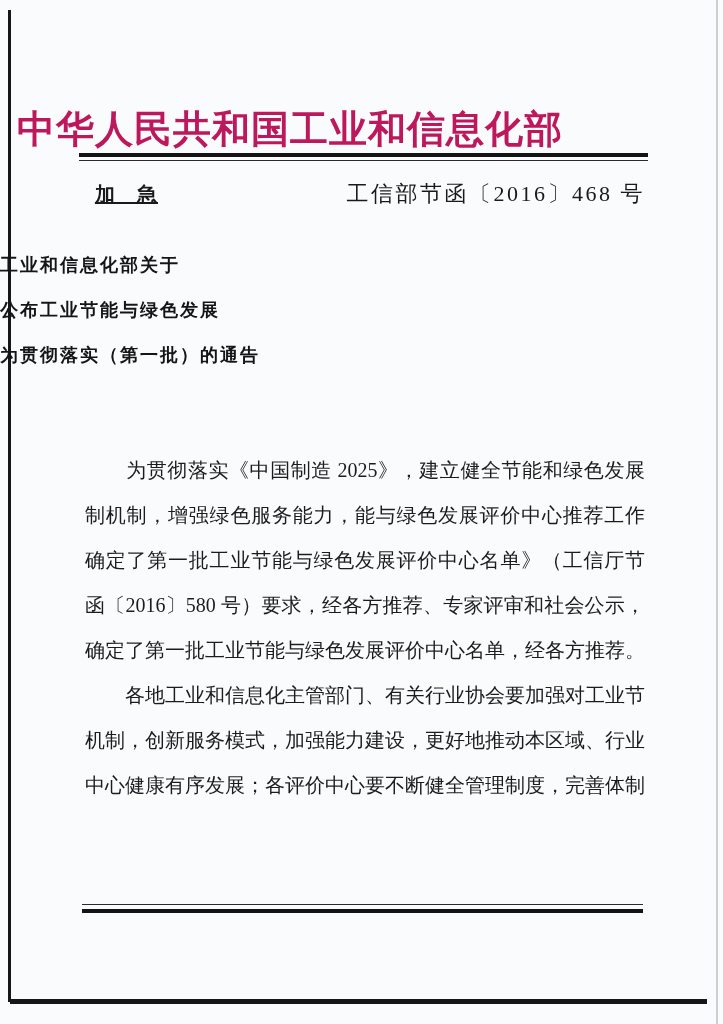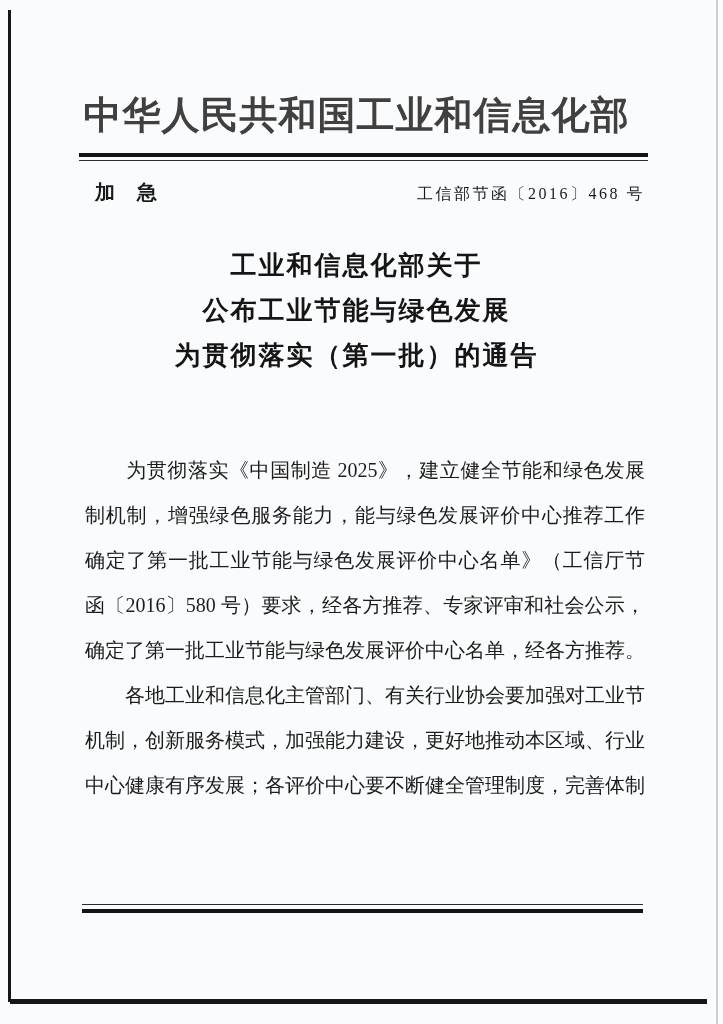--- a/index.html
+++ b/index.html
@@ -33,27 +33,27 @@
   .edge-right {
     position: absolute;
     left: 716px; top: 0;
     width: 2px; height: 1024px;
     background: #ccd0d4;
   }
   
   .ministry {
     position: absolute;
     top: 90px; left: 0; right: 10px;
-    margin: 3px;
-    text-align: center;
+    margin: 17px;
+    text-align: left;
     font-size: 38px;
     line-height: 1.2;
     font-weight: bold;
     letter-spacing: 1px;
-    color: #404040;
+    color: #be185d;
     white-space: nowrap;
   }
   
   .rule-top {
     position: absolute;
     top: 153px; left: 79px;
     width: 569px;
   }
   .rule-top .bar-thick { height: 4px; background: #141414; }
   .rule-top .bar-thin  { height: 1px; background: #2a2a2a; margin-top: 3px; }
@@ -64,32 +64,32 @@
     width: 550px;
     display: flex;
     justify-content: space-between;
     align-items: baseline;
   }
   .urgency {
     font-size: 20px;
     font-weight: bold;
     letter-spacing: 1px;
     white-space: pre;
+    text-decoration: underline;
   }
   .docno {
-    font-size: 16px;
+    font-size: 22px;
     letter-spacing: 2.5px;
     white-space: pre;
   }
   
   .title-block {
     position: absolute;
     top: 243px; left: 0; right: 10px;
-    text-align: center;
-    font-size: 26px;
+    font-size: 18px;
     font-weight: bold;
     line-height: 45px;
     letter-spacing: 2px;
     color: #151515;
     white-space: nowrap;
   }
   
   .body-block {
     position: absolute;
     top: 448px; left: 85px;

